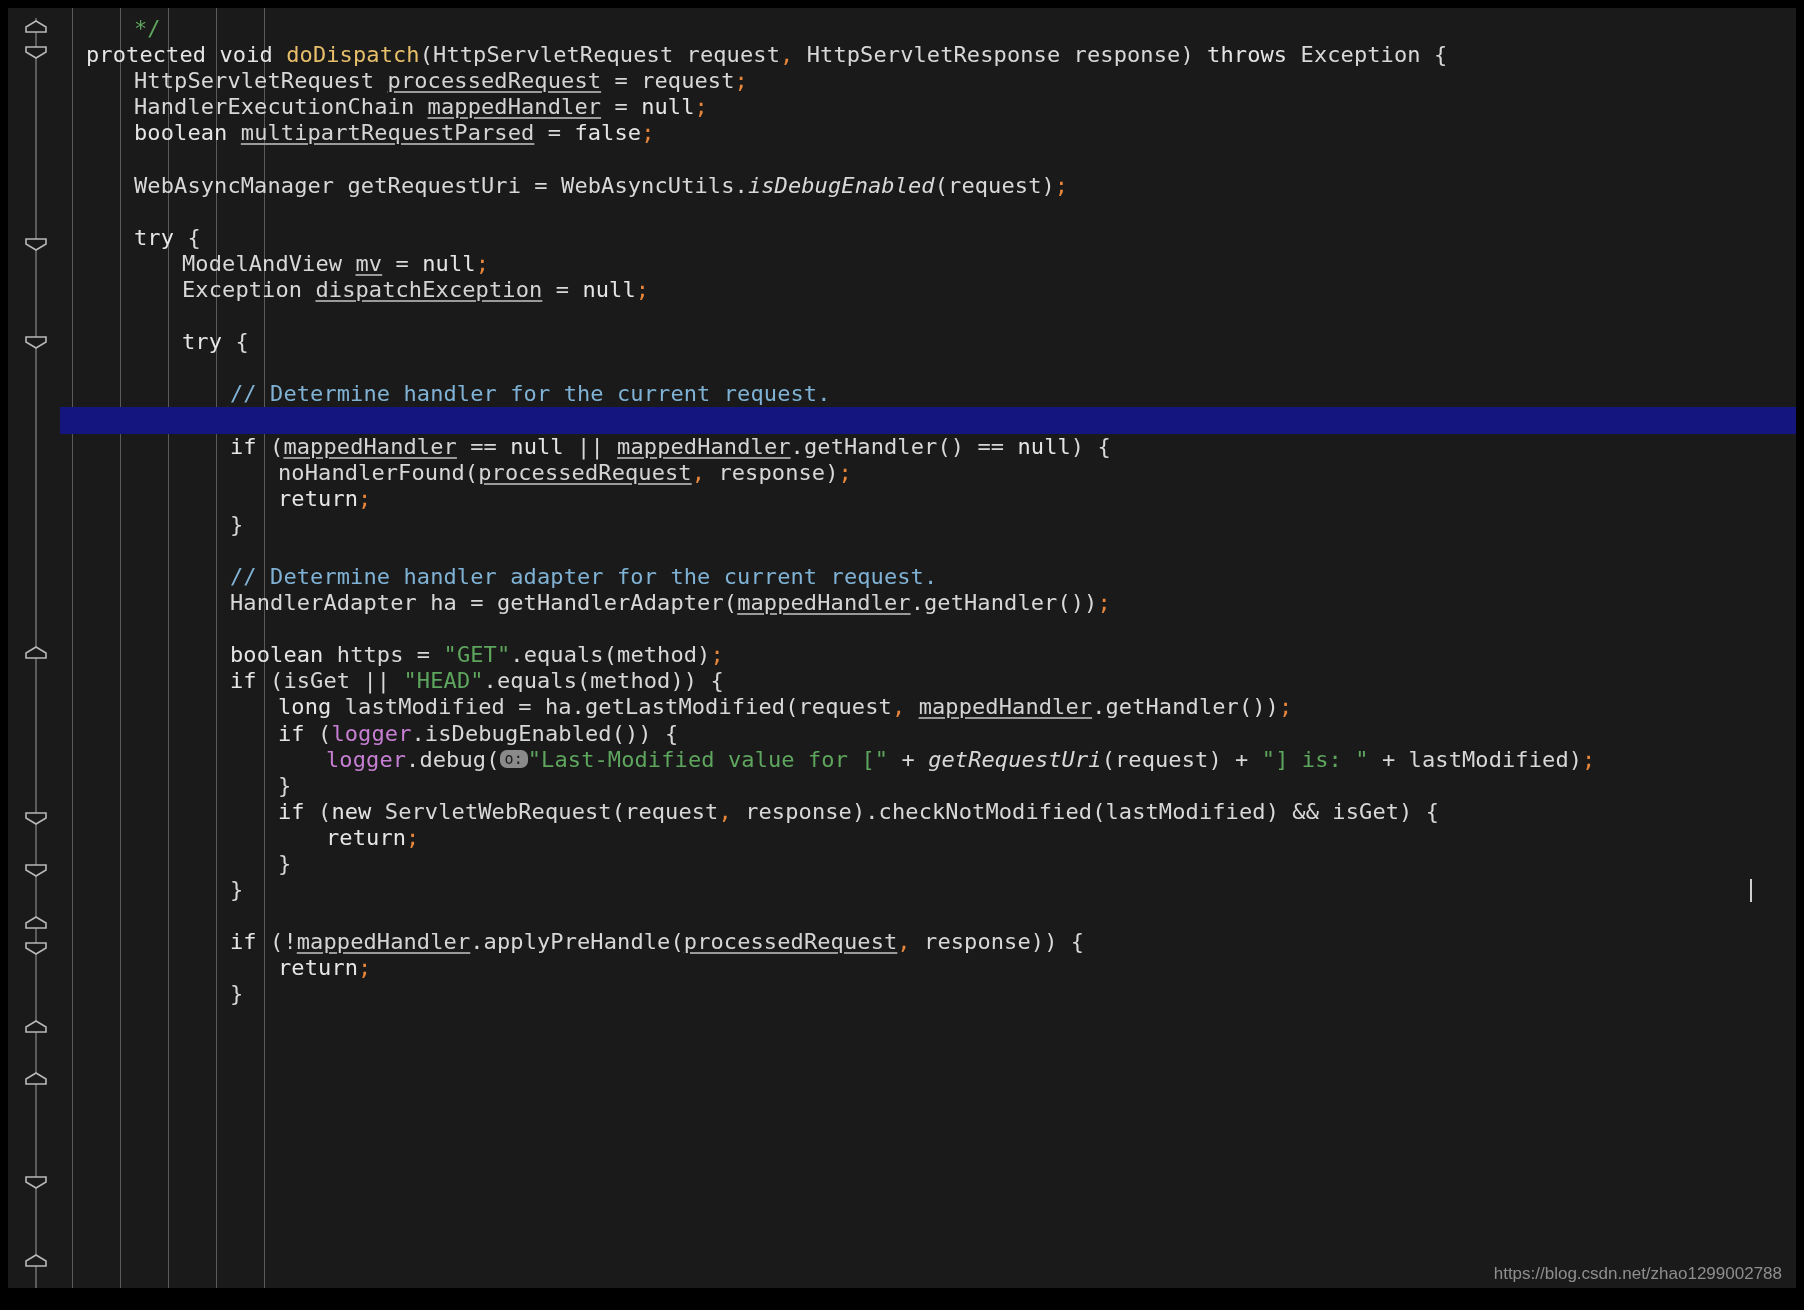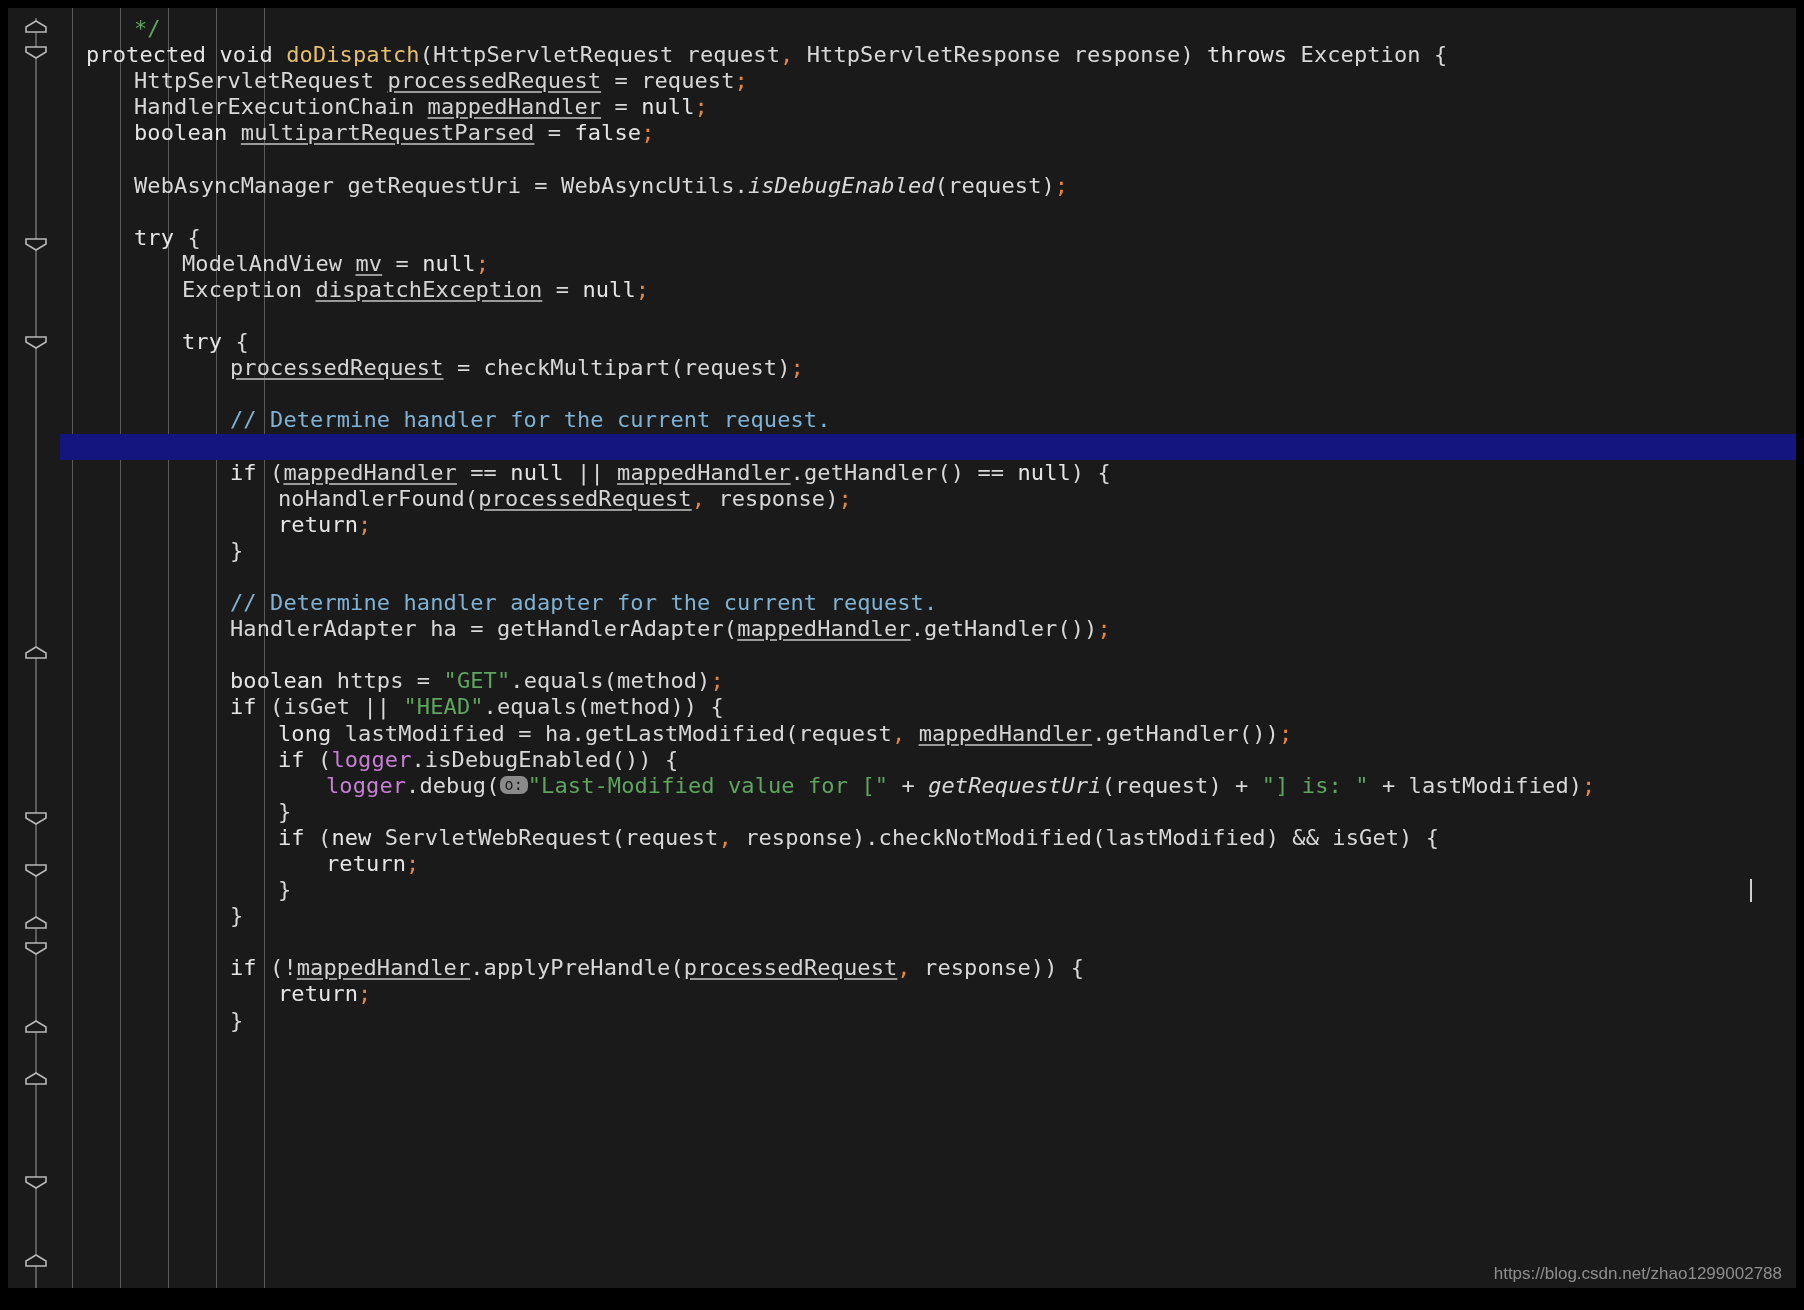--- a/index.html
+++ b/index.html
@@ -249,21 +249,20 @@
           <div class="code-line"><span class="txt" style="padding-left:74px"><span class="pln">HandlerExecutionChain </span><span class="lvar">mappedHandler</span><span class="pln"> = </span><span class="kw">null</span><span class="sem">;</span></span></div>
           <div class="code-line"><span class="txt" style="padding-left:74px"><span class="kw">boolean</span> <span class="lvar">multipartRequestParsed</span><span class="pln"> = </span><span class="kw">false</span><span class="sem">;</span></span></div>
           <div class="code-line"><span class="txt" style="padding-left:26px">&nbsp;</span></div>
           <div class="code-line"><span class="txt" style="padding-left:74px"><span class="pln">WebAsyncManager getRequestUri = WebAsyncUtils.</span><span class="pln ital">isDebugEnabled</span><span class="pln">(request)</span><span class="sem">;</span></span></div>
           <div class="code-line"><span class="txt" style="padding-left:26px">&nbsp;</span></div>
           <div class="code-line"><span class="txt" style="padding-left:74px"><span class="kw">try</span> <span class="pln">{</span></span></div>
           <div class="code-line"><span class="txt" style="padding-left:122px"><span class="pln">ModelAndView </span><span class="lvar">mv</span><span class="pln"> = </span><span class="kw">null</span><span class="sem">;</span></span></div>
           <div class="code-line"><span class="txt" style="padding-left:122px"><span class="pln">Exception </span><span class="lvar">dispatchException</span><span class="pln"> = </span><span class="kw">null</span><span class="sem">;</span></span></div>
           <div class="code-line"><span class="txt" style="padding-left:26px">&nbsp;</span></div>
           <div class="code-line"><span class="txt" style="padding-left:122px"><span class="kw">try</span> <span class="pln">{</span></span></div>
-          <div class="code-line"><span class="txt" style="padding-left:170px"><span class="lvar">processedRequest</span><span class="pln"> = checkMultipart(request)</span><span class="sem">;</span></span></div>
           <div class="code-line"><span class="txt" style="padding-left:26px">&nbsp;</span></div>
           <div class="code-line"><span class="txt" style="padding-left:170px"><span class="cmt">// Determine handler for the current request.</span></span></div>
           <div class="code-line line-highlight"><span class="hl-bg"></span></div>
           <div class="code-line"><span class="txt" style="padding-left:170px"><span class="kw">if</span> <span class="pln">(</span><span class="lvar">mappedHandler</span><span class="pln"> == </span><span class="kw">null</span><span class="pln"> || </span><span class="lvar">mappedHandler</span><span class="pln">.getHandler() == </span><span class="kw">null</span><span class="pln">) {</span></span></div>
           <div class="code-line"><span class="txt" style="padding-left:218px"><span class="pln">noHandlerFound(</span><span class="lvar">processedRequest</span><span class="sem">,</span><span class="pln"> response)</span><span class="sem">;</span></span></div>
           <div class="code-line"><span class="txt" style="padding-left:218px"><span class="kw">return</span><span class="sem">;</span></span></div>
           <div class="code-line"><span class="txt" style="padding-left:170px"><span class="pln">}</span></span></div>
           <div class="code-line"><span class="txt" style="padding-left:26px">&nbsp;</span></div>
           <div class="code-line"><span class="txt" style="padding-left:170px"><span class="cmt">// Determine handler adapter for the current request.</span></span></div>
           <div class="code-line"><span class="txt" style="padding-left:170px"><span class="pln">HandlerAdapter ha = getHandlerAdapter(</span><span class="lvar">mappedHandler</span><span class="pln">.getHandler())</span><span class="sem">;</span></span></div>

